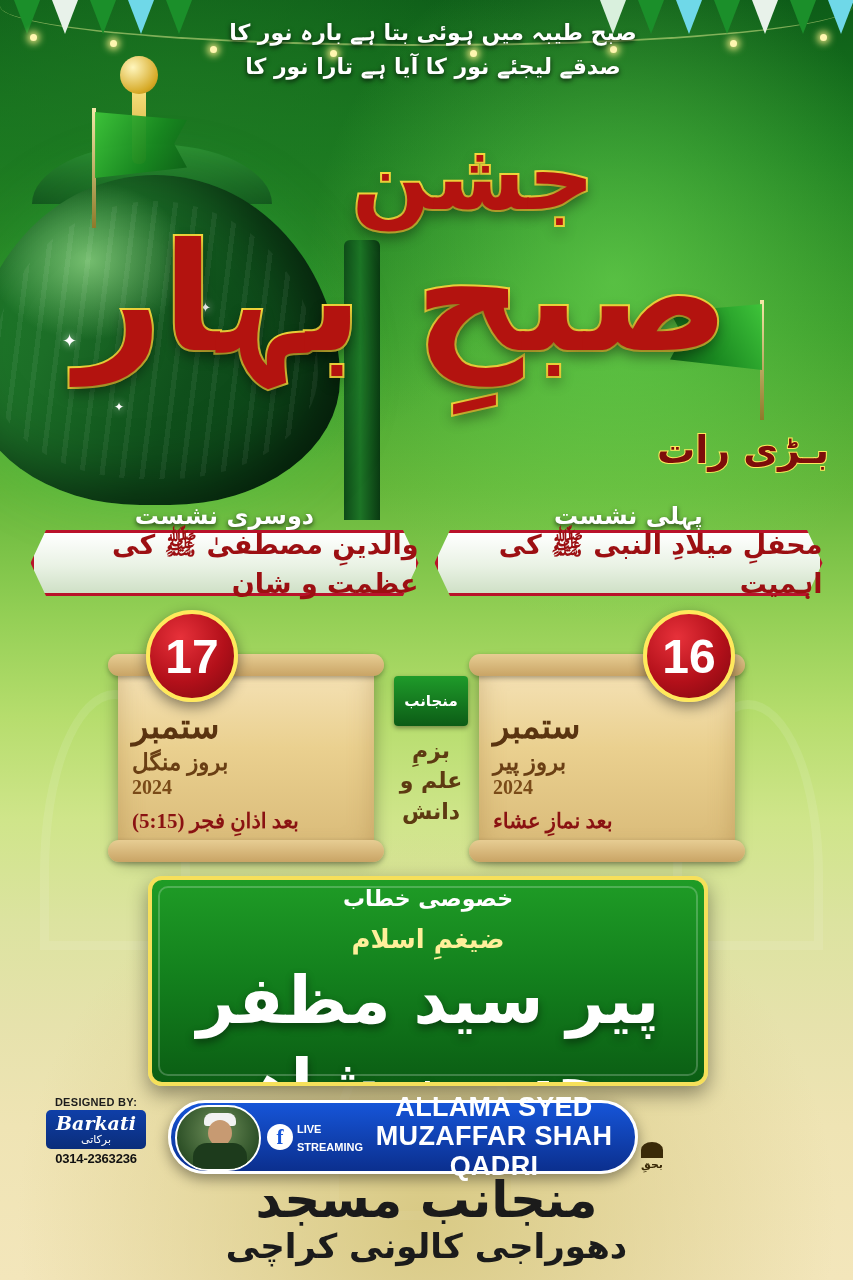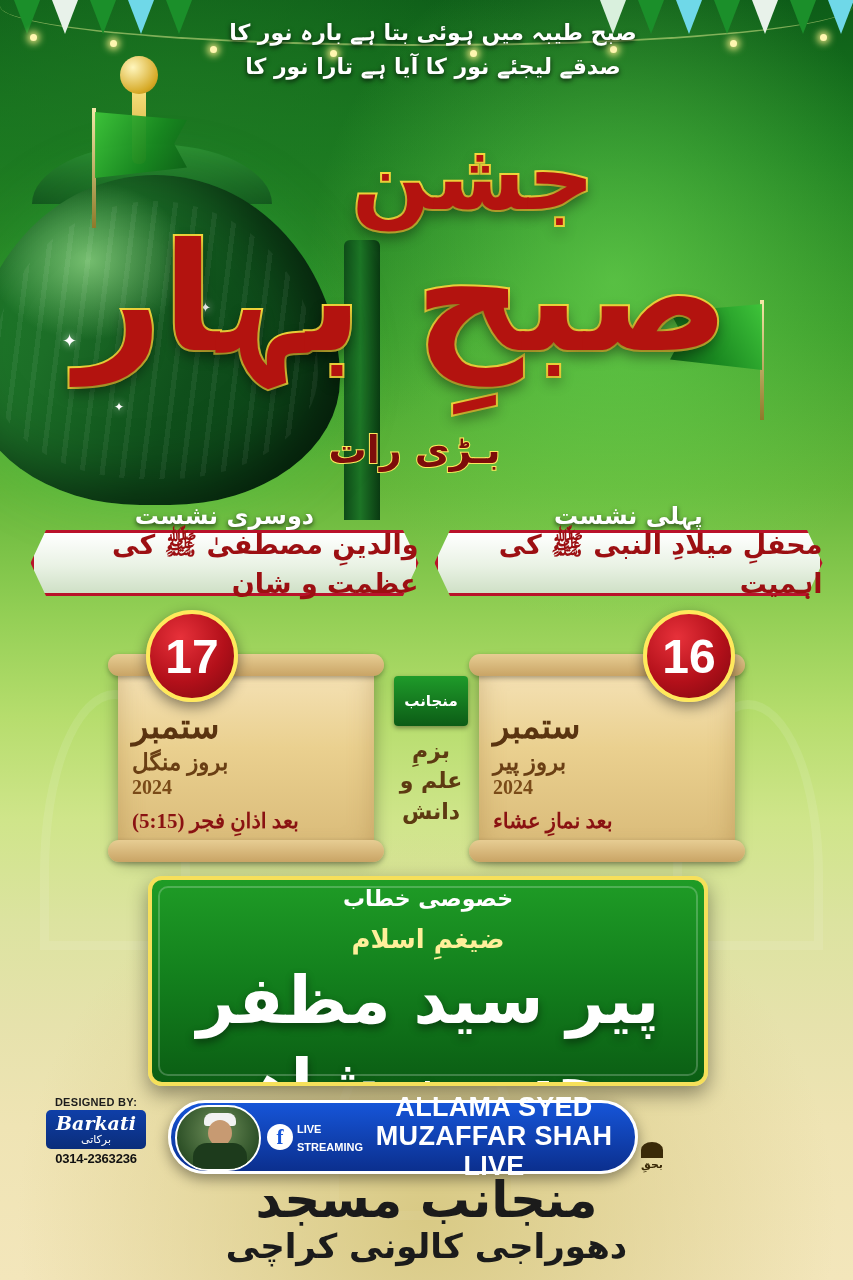--- a/index.html
+++ b/index.html
@@ -173,21 +173,21 @@
     letter-spacing: -2px;
   }
   .title-subah {
     top: 110px;
     font-size: 150px;
     letter-spacing: -6px;
     line-height: 1.05;
   }
   .title-bari {
     position: absolute;
-    top: 318px; width: 829px; text-align: center;
+    top: 318px; width: 829px; text-align: right;
     direction: rtl;
     font-family: "DejaVu Sans", sans-serif;
     font-size: 38px; font-weight: bold;
     color: #7d0d0a;
     -webkit-text-stroke: 2px #ffe95c;
     paint-order: stroke fill;
   }
 
   
   .sessions {
@@ -627,21 +627,21 @@
     </div>
     <div class="fb-live">
       <span class="fb-circle">f</span>
       <span>
         <span class="lbl">LIVE</span><br>
         <span class="lbl">STREAMING</span>
       </span>
     </div>
     <div class="live-name">
       <span>ALLAMA SYED</span><br>
-      <span>MUZAFFAR SHAH LIVE</span>
+      <span>MUZAFFAR SHAH QADRI</span>
     </div>
   </div>
 
   <div class="venue">
     <div class="crest">
       <div class="dome-ic"></div>
       <div class="nm">بحقِ</div>
     </div>
     <div class="main">منجانب مسجد</div>
     <div class="sub">دھوراجی کالونی کراچی</div>

